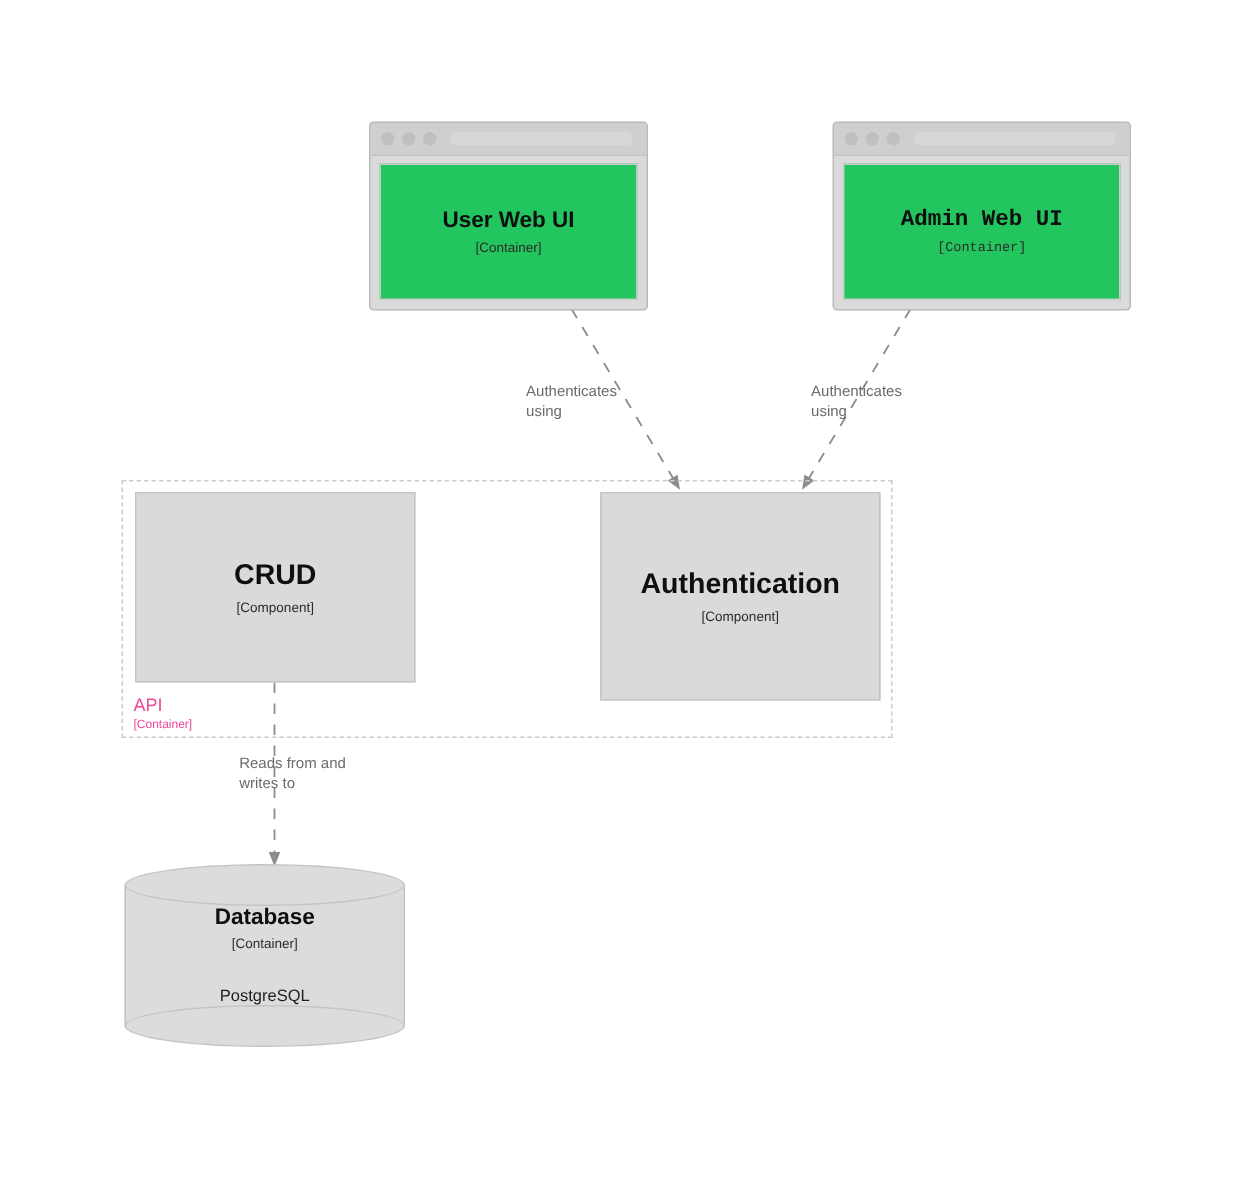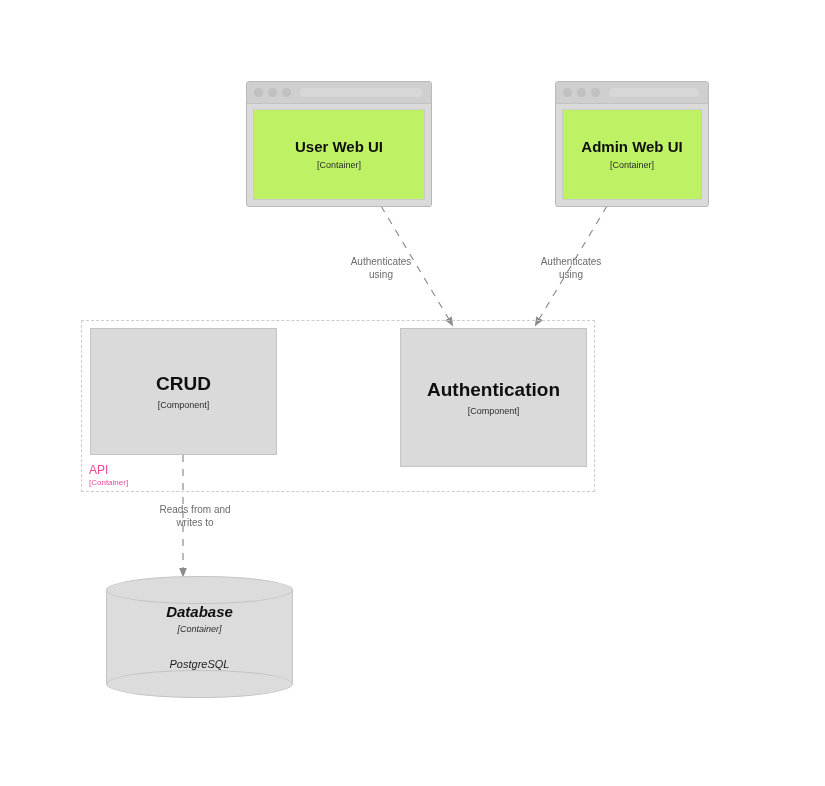--- a/index.html
+++ b/index.html
@@ -68,21 +68,21 @@
     flex: 1 1 auto;
     height: 9px;
     border-radius: 5px;
     background: #d7d7d7;
     margin-left: 4px;
     margin-right: 2px;
   }
   .browser-body {
     position: absolute;
     left: 6px; right: 6px; top: 27px; bottom: 6px;
-    background: #bef264;
+    background: #22c55e;
     border: 1px solid #cbcbcb;
     box-sizing: border-box;
     display: flex;
     flex-direction: column;
     align-items: center;
     justify-content: center;
   }
   .browser-body .node-title { font-size: 15px; }
   .browser-body .node-type  { font-size: 9px; margin-top: 5px; }
 
@@ -165,21 +165,21 @@
     left: 0; top: 0;
     width: 825px;
     height: 786px;
     pointer-events: none;
   }
   .rel-label {
     position: absolute;
     color: #6b6b6b;
     font-size: 10px;
     line-height: 1.25;
-    text-align: center;
+    text-align: left;
     white-space: nowrap;
   }
 </style>
 </head>
 <body>
 
 <div id="canvas">
 
   <svg class="edges" viewBox="0 0 825 786" width="825" height="786">
     <defs>
@@ -216,21 +216,21 @@
       <span class="dot"></span>
       <span class="dot"></span>
       <span class="addr-bar"></span>
     </div>
     <div class="browser-body">
       <div class="node-title">User Web UI</div>
       <div class="node-type">[Container]</div>
     </div>
   </div>
 
-  <div class="browser" style="left:555px; top:81px; width:154px; height:126px;">
+  <div class="browser" style="left:555px; top:81px; width:199px; height:126px;font-family:Liberation Mono, monospace;">
     <div class="browser-chrome">
       <span class="dot"></span>
       <span class="dot"></span>
       <span class="dot"></span>
       <span class="addr-bar"></span>
     </div>
     <div class="browser-body">
       <div class="node-title">Admin Web UI</div>
       <div class="node-type">[Container]</div>
     </div>
@@ -245,21 +245,21 @@
   <div class="component" style="left:90px; top:328px; width:187px; height:127px;">
     <div class="node-title">CRUD</div>
     <div class="node-type">[Component]</div>
   </div>
 
   <div class="component" style="left:400px; top:328px; width:187px; height:139px;">
     <div class="node-title">Authentication</div>
     <div class="node-type">[Component]</div>
   </div>
 
-  <div class="database" style="left:106px; top:576px; width:187px; height:122px;font-style:italic;">
+  <div class="database" style="left:83px; top:576px; width:187px; height:122px;">
     <div class="db-body"></div>
     <div class="db-bottom"></div>
     <div class="db-top"></div>
     <div class="db-text">
       <div class="node-title">Database</div>
       <div class="node-type">[Container]</div>
       <div class="node-desc">PostgreSQL</div>
     </div>
   </div>
 

